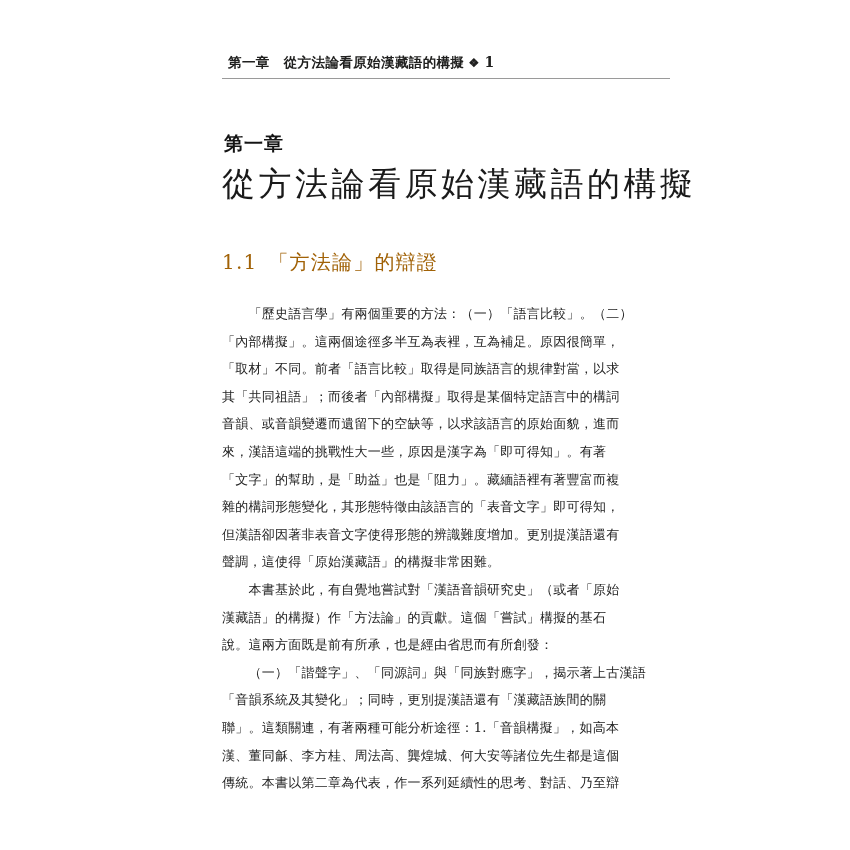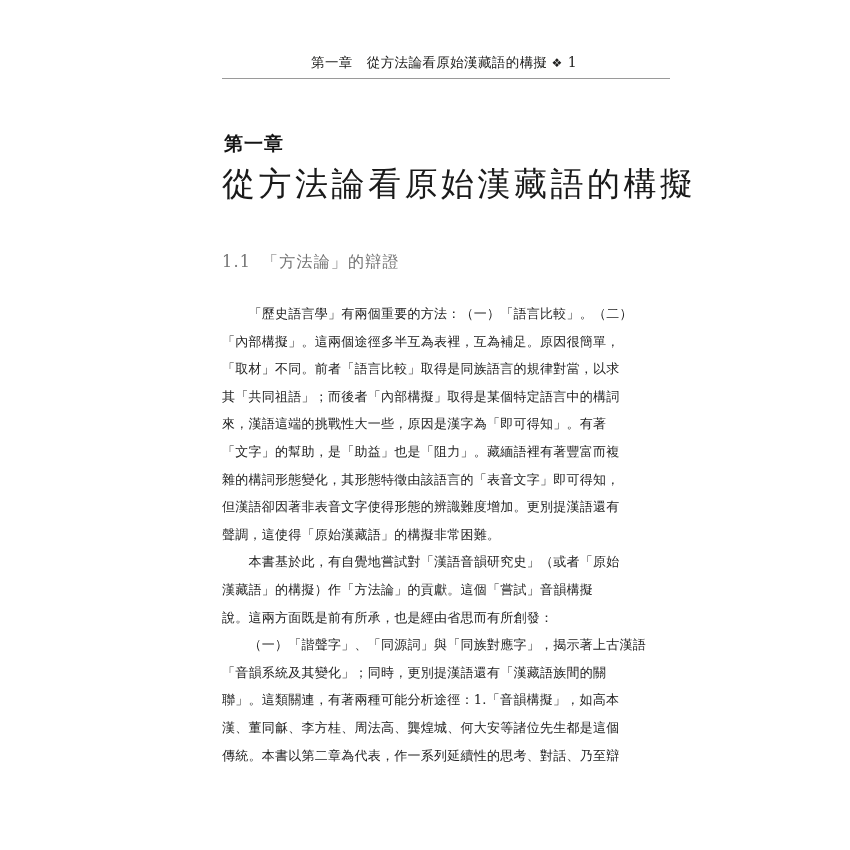--- a/index.html
+++ b/index.html
@@ -15,29 +15,30 @@
     background: #ffffff;
     overflow: hidden;
     font-family: "DejaVu Serif", "Liberation Serif", serif;
     color: #1c1c1c;
     -webkit-font-smoothing: antialiased;
   }
 
   
   .running-head {
     position: absolute;
-    left: 220px;
+    left: 228px;
     top: 52px;
     width: 448px;
-    text-align: center;
+    text-align: left;
     font-size: 13.5px;
     line-height: 20px;
     color: #20201f;
     letter-spacing: 0.4px;
     white-space: nowrap;
+    font-weight: bold;
   }
   .running-head .rh-chapter {
     margin-right: 14px;
   }
   .running-head .rh-ornament {
     margin: 0 5px 0 4px;
     font-size: 12px;
     position: relative;
     top: -0.5px;
   }
@@ -74,24 +75,24 @@
     letter-spacing: 3.5px;
     color: #1a1a1a;
     font-family: "DejaVu Serif", "Liberation Serif", serif;
   }
 
   
   .section-heading {
     position: absolute;
     left: 222px;
     top: 247px;
-    font-size: 16px;
+    font-size: 20px;
     line-height: 30px;
     letter-spacing: 1.2px;
-    color: #737373;
+    color: #a16207;
     text-align: right;
   }
   .section-heading .sec-num {
     margin-right: 11px;
     font-family: "DejaVu Serif", "Liberation Serif", serif;
   }
 
   
   .body-block {
     position: absolute;
@@ -124,29 +125,30 @@
   <div class="section-heading">
     <span class="sec-num">1.1</span><span class="sec-title">「方法論」的辯證</span>
   </div>
 
   <div class="body-block" id="body-block">
       <div>
         <div class="body-line">　　「歷史語言學」有兩個重要的方法：（一）「語言比較」。（二）</div>
         <div class="body-line">「內部構擬」。這兩個途徑多半互為表裡，互為補足。原因很簡單，</div>
         <div class="body-line">「取材」不同。前者「語言比較」取得是同族語言的規律對當，以求</div>
         <div class="body-line">其「共同祖語」；而後者「內部構擬」取得是某個特定語言中的構詞</div>
+        <div class="body-line">音韻、或音韻變遷而遺留下的空缺等，以求該語言的原始面貌，進而</div>
         <div class="body-line">來，漢語這端的挑戰性大一些，原因是漢字為「即可得知」。有著</div>
         <div class="body-line">「文字」的幫助，是「助益」也是「阻力」。藏緬語裡有著豐富而複</div>
         <div class="body-line">雜的構詞形態變化，其形態特徵由該語言的「表音文字」即可得知，</div>
         <div class="body-line">但漢語卻因著非表音文字使得形態的辨識難度增加。更別提漢語還有</div>
         <div class="body-line">聲調，這使得「原始漢藏語」的構擬非常困難。</div>
       </div>
       <div>
         <div class="body-line">　　本書基於此，有自覺地嘗試對「漢語音韻研究史」（或者「原始</div>
-        <div class="body-line">漢藏語」的構擬）作「方法論」的貢獻。這個「嘗試」音韻構擬</div>
+        <div class="body-line">漢藏語」的構擬）作「方法論」的貢獻。這個「嘗試」構擬的基石</div>
         <div class="body-line">說。這兩方面既是前有所承，也是經由省思而有所創發：</div>
       </div>
       <div>
         <div class="body-line">　　（一）「諧聲字」、「同源詞」與「同族對應字」，揭示著上古漢語</div>
         <div class="body-line">「音韻系統及其變化」；同時，更別提漢語還有「漢藏語族間的關</div>
         <div class="body-line">聯」。這類關連，有著兩種可能分析途徑：1.「音韻構擬」，如高本</div>
         <div class="body-line">漢、董同龢、李方桂、周法高、龔煌城、何大安等諸位先生都是這個</div>
         <div class="body-line">傳統。本書以第二章為代表，作一系列延續性的思考、對話、乃至辯</div>
       </div>
     </div>

